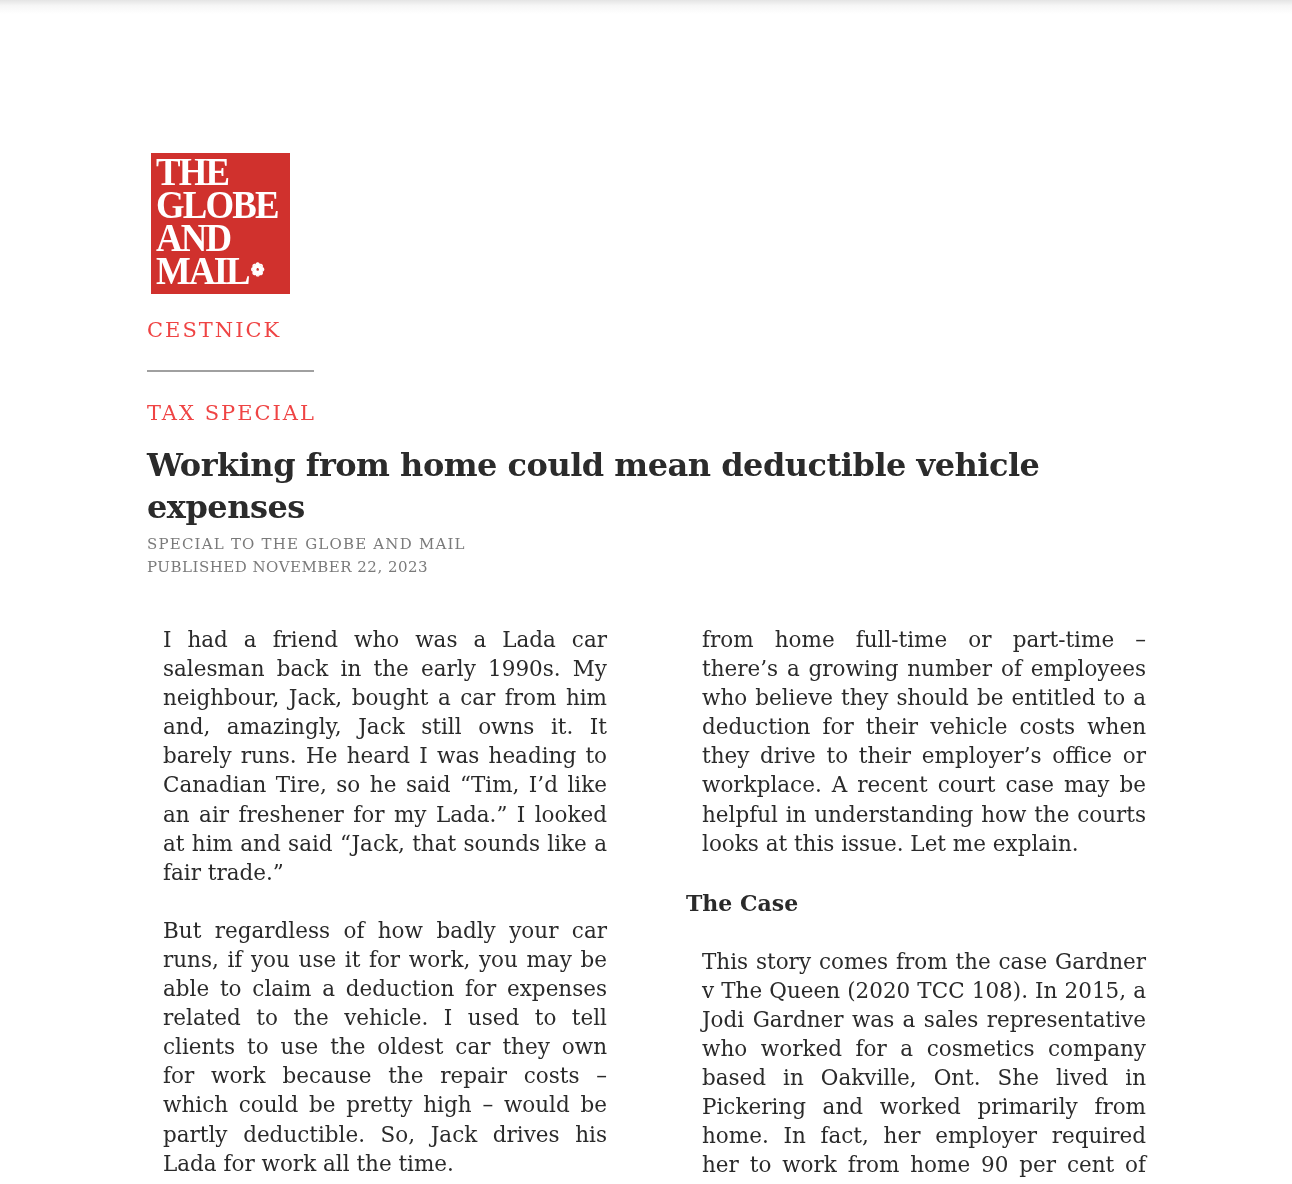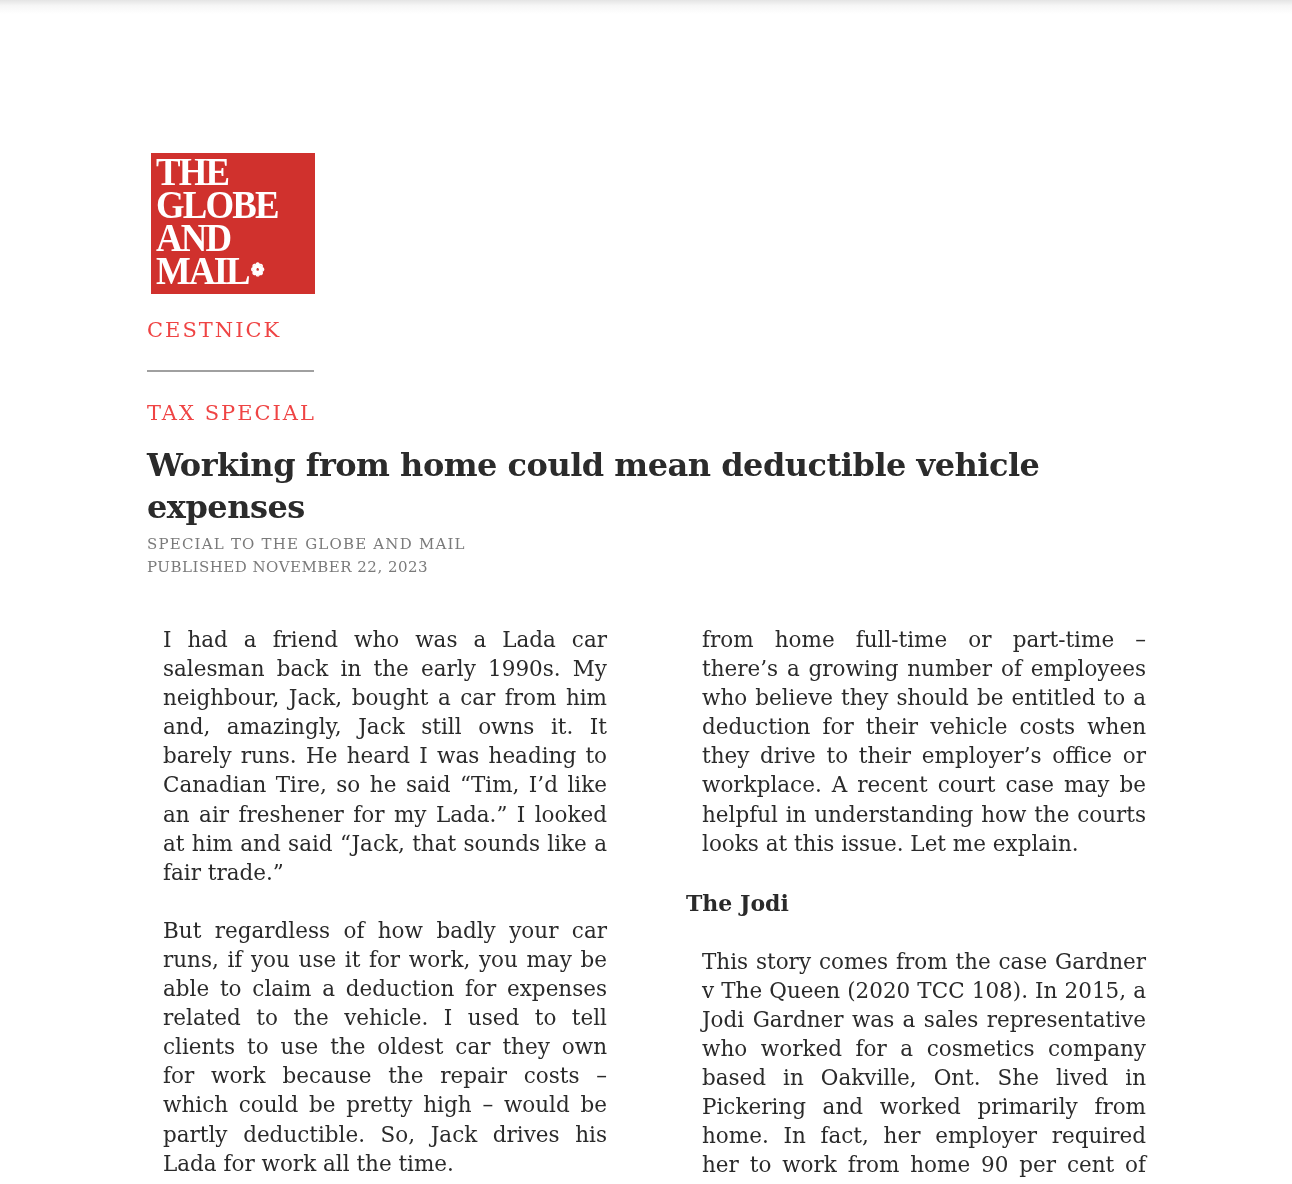--- a/index.html
+++ b/index.html
@@ -17,21 +17,21 @@
     }
     .top-shadow {
       position: absolute;
       left: 0; top: 0;
       width: 1292px; height: 14px;
       background: linear-gradient(to bottom, #e4e4e4 0%, #f6f6f6 40%, #ffffff 100%);
     }
     .logo {
       position: absolute;
       left: 151px; top: 153px;
-      width: 164px; height: 141px;
+      width: 139px; height: 141px;
       background: #d0312d;
       box-sizing: border-box;
       padding: 2px 11px 0 5px;
       overflow: hidden;
     }
     .logo .line {
       display: block;
       font-family: "Liberation Serif", "DejaVu Serif", serif;
       font-weight: bold;
       color: #ffffff;
@@ -132,15 +132,15 @@
 <div class="byline special">SPECIAL TO THE GLOBE AND MAIL</div>
 <div class="byline published">PUBLISHED NOVEMBER 22, 2023</div>
 
 <div class="col left">
   <p>I had a friend who was a Lada car salesman back in the early 1990s. My neighbour, Jack, bought a car from him and, amazingly, Jack still owns it. It barely runs. He heard I was heading to Canadian Tire, so he said “Tim, I’d like an air freshener for my Lada.” I looked at him and said “Jack, that sounds like a fair trade.”</p>
   <p>But regardless of how badly your car runs, if you use it for work, you may be able to claim a deduction for expenses related to the vehicle. I used to tell clients to use the oldest car they own for work because the repair costs – which could be pretty high – would be partly deductible. So, Jack drives his Lada for work all the time.</p>
 </div>
 
 <div class="col right">
   <p>from home full-time or part-time – there’s a growing number of employees who believe they should be entitled to a deduction for their vehicle costs when they drive to their employer’s office or workplace. A recent court case may be helpful in understanding how the courts looks at this issue. Let me explain.</p>
-  <h3>The Jodi</h3>
+  <h3>The Case</h3>
   <p>This story comes from the case Gardner v The Queen (2020 TCC 108). In 2015, a Jodi Gardner was a sales representative who worked for a cosmetics company based in Oakville, Ont. She lived in Pickering and worked primarily from home. In fact, her employer required her to work from home 90 per cent of the</p>
 </div>
 
 </body></html>

